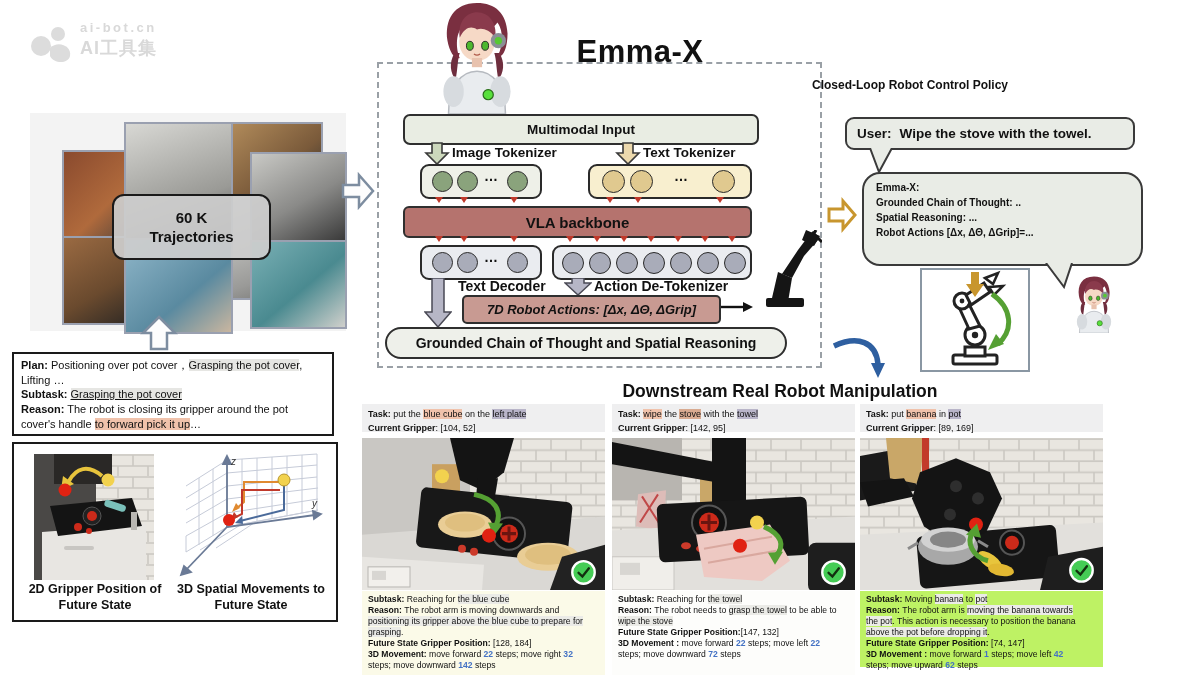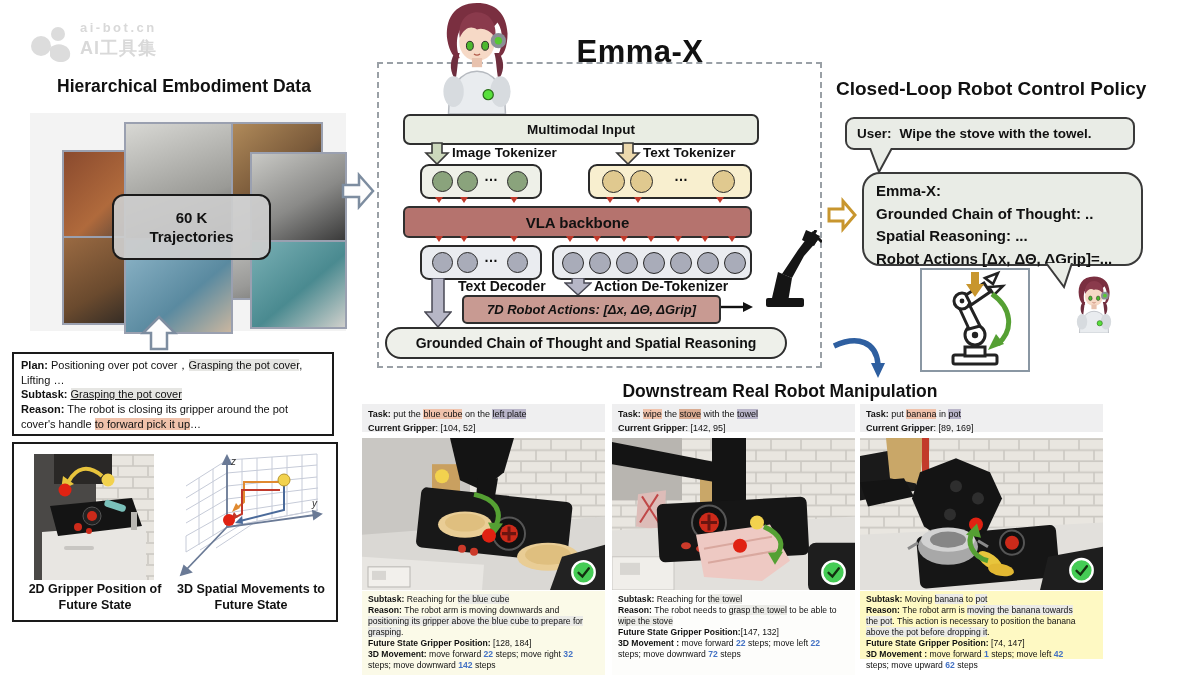--- a/index.html
+++ b/index.html
@@ -81,21 +81,20 @@
   <div class="abs" style="left:28px;top:18px;width:210px;height:50px;">
     <svg class="abs" style="left:0;top:4px" width="46" height="42" viewBox="0 0 46 42">
       <circle cx="13" cy="24" r="10" fill="#dcdcdc"></circle>
       <circle cx="30" cy="12" r="7" fill="#dcdcdc"></circle>
       <path d="M22 26 C30 18 44 24 42 34 C40 42 26 42 22 34 Z" fill="#dcdcdc"></path>
     </svg>
     <div class="abs wm" style="left:52px;top:2px;font-size:13px;letter-spacing:2.5px;">ai-bot.cn</div>
     <div class="abs wm" style="left:52px;top:18px;font-size:18px;letter-spacing:1px;">AI工具集</div>
   </div>
 
-  <div class="abs ctr b" style="left:24px;top:76px;width:320px;font-size:17.5px;">Hierarchical Embodiment Data</div>
 
   <div class="abs" style="left:30px;top:113px;width:316px;height:218px;background:#f3f3f3;">
     <div class="abs" style="left:32px;top:37px;width:90px;height:84px;border:2px solid #9aa0b0;background:linear-gradient(135deg,#8a4a2e,#b06a3c 55%,#3a3a3a);"></div>
     <div class="abs" style="left:32px;top:123px;width:90px;height:85px;border:2px solid #9aa0b0;background:linear-gradient(150deg,#9a6a42,#6a4a2e 55%,#222);"></div>
     <div class="abs" style="left:94px;top:9px;width:105px;height:114px;border:2px solid #9aa0b0;background:linear-gradient(160deg,#d8d8d4,#9a9a96 65%,#5a5a58);"></div>
     <div class="abs" style="left:94px;top:125px;width:105px;height:92px;border:2px solid #9aa0b0;background:linear-gradient(140deg,#8fb6c9,#5a8aa0 60%,#c9b6a0);"></div>
     <div class="abs" style="left:201px;top:9px;width:88px;height:70px;border:2px solid #9aa0b0;background:linear-gradient(140deg,#b08a5a,#7a5a3a 60%,#2e2e2e);"></div>
     <div class="abs" style="left:201px;top:81px;width:88px;height:102px;border:2px solid #9aa0b0;background:linear-gradient(160deg,#e0e0dc,#9a9a98 70%,#6a6a68);"></div>
     <div class="abs" style="left:220px;top:39px;width:93px;height:86px;border:2px solid #9aa0b0;background:linear-gradient(150deg,#c9c9c5,#8a8a88 55%,#3a3a3a);"></div>
     <div class="abs" style="left:220px;top:127px;width:93px;height:85px;border:2px solid #9aa0b0;background:linear-gradient(140deg,#7ab0b5,#4a8a90 55%,#d0d0cc);"></div>
@@ -257,32 +256,32 @@
     <path d="M54 0 L68 6 L62 16 L50 10 Z" fill="#151515"></path>
     <path d="M58 4 L66 10 L52 26 L40 48 L30 44 L46 20 Z" fill="#151515"></path>
     <path d="M60 2 L70 12 M64 0 L56 14" stroke="#151515" stroke-width="3"></path>
     <circle cx="60" cy="8" r="5" fill="#151515"></circle>
     <path d="M26 42 L40 48 L36 72 L20 68 Z" fill="#151515"></path>
     <rect x="14" y="68" width="38" height="9" rx="2" fill="#151515"></rect>
   </svg>
 
   <div class="dbox ctr" style="left:385px;top:327px;width:398px;height:28px;background:#eef0ea;font-size:14px;border-radius:16px;">Grounded Chain of Thought and Spatial Reasoning</div>
 
-  <div class="abs b" style="left:836px;top:78px;width:360px;font-size:19px;">Closed-Loop Robot Control Policy</div>
+  <div class="abs b" style="left:812px;top:78px;width:360px;font-size:12px;">Closed-Loop Robot Control Policy</div>
 
   <div class="abs" style="left:845px;top:117px;width:290px;height:33px;background:#e9ece6;border:2px solid #3a3a3a;border-radius:9px;display:flex;align-items:center;padding:0 10px;box-sizing:border-box;font-size:13.5px;font-weight:700;gap:8px;">
     <span>User:</span>
     <span>Wipe the stove with the towel.</span>
   </div>
   <svg class="abs" style="left:866px;top:148px" width="30" height="26" viewBox="0 0 30 26">
     <path d="M4 0 L13 24 L26 0 Z" fill="#e9ece6"></path>
     <path d="M4 0 L13 24 L26 0" fill="none" stroke="#3a3a3a" stroke-width="2"></path>
   </svg>
 
-  <div class="abs" style="left:862px;top:172px;width:281px;height:94px;background:#e9ece6;border:2.5px solid #3a3a3a;border-radius:18px;padding:6px 12px;box-sizing:border-box;font-size:15px;font-weight:700;line-height:1.5;">
+  <div class="abs" style="left:862px;top:172px;width:281px;height:94px;background:#e9ece6;border:2.5px solid #3a3a3a;border-radius:18px;padding:6px 12px;box-sizing:border-box;font-size:10px;font-weight:700;line-height:1.5;">
     <div>Emma-X:</div>
     <div>Grounded Chain of Thought: ..</div>
     <div>Spatial Reasoning: ...</div>
     <div>Robot Actions [Δx, ΔΘ, ΔGrip]=...</div>
   </div>
   <svg class="abs" style="left:1040px;top:263px" width="36" height="26" viewBox="0 0 36 26">
     <path d="M6 0 L24 24 L32 0 Z" fill="#e9ece6"></path>
     <path d="M6 0 L24 24 L32 0" fill="none" stroke="#3a3a3a" stroke-width="2"></path>
   </svg>
   <svg class="abs" style="left:826px;top:196px" width="32" height="38" viewBox="0 0 32 38">
@@ -416,20 +415,20 @@
     <circle cx="152" cy="104" r="12" fill="#111" stroke="#555" stroke-width="2"></circle>
     <circle cx="152" cy="104" r="7" fill="#cc2a1a"></circle>
     <ellipse cx="130" cy="122" rx="14" ry="6.5" fill="#e8c53c" transform="rotate(35 130 122)"></ellipse>
     <ellipse cx="141" cy="131" rx="13" ry="6" fill="#e2b832" transform="rotate(10 141 131)"></ellipse>
     <circle cx="116" cy="86" r="7" fill="#e02212"></circle>
     <path d="M128 122 C112 118 106 103 113 93" stroke="var(--arrow-green)" stroke-width="5" fill="none"></path>
     <polygon points="106,96 117,85 121,99" fill="var(--arrow-green)"></polygon>
     <polygon points="188,118 243,108 243,151 180,151" fill="#1e1e1e"></polygon>
     <use href="#check" x="208" y="118" width="27" height="27"></use>
   </svg>
-  <div class="panel-text" style="left:860px;top:591px;width:243px;height:68px;background:#fef9c3;box-sizing:border-box;">
+  <div class="panel-text" style="left:860px;top:591px;width:243px;height:76px;background:#bef264;box-sizing:border-box;">
     <div><span class="seg-b">Subtask:</span><span> Moving </span><span class="hl-graylight">banana</span><span> to </span><span class="hl-graylight">pot</span></div>
     <div><span class="seg-b">Reason:</span><span> The robot arm is </span><span class="hl-graylight">moving the banana towards the pot</span><span>. This action is necessary to position the banana </span><span class="hl-graylight">above the pot before dropping it</span><span>.</span></div>
     <div><span class="seg-b">Future State Gripper Position:</span><span> [74, 147]</span></div>
     <div><span class="seg-b">3D Movement :</span><span> move forward </span><span class="num-blue">1</span><span> steps; move left </span><span class="num-blue">42</span><span> steps; move upward </span><span class="num-blue">62</span><span> steps</span></div>
   </div>
 
 </div>
 
 </body></html>

